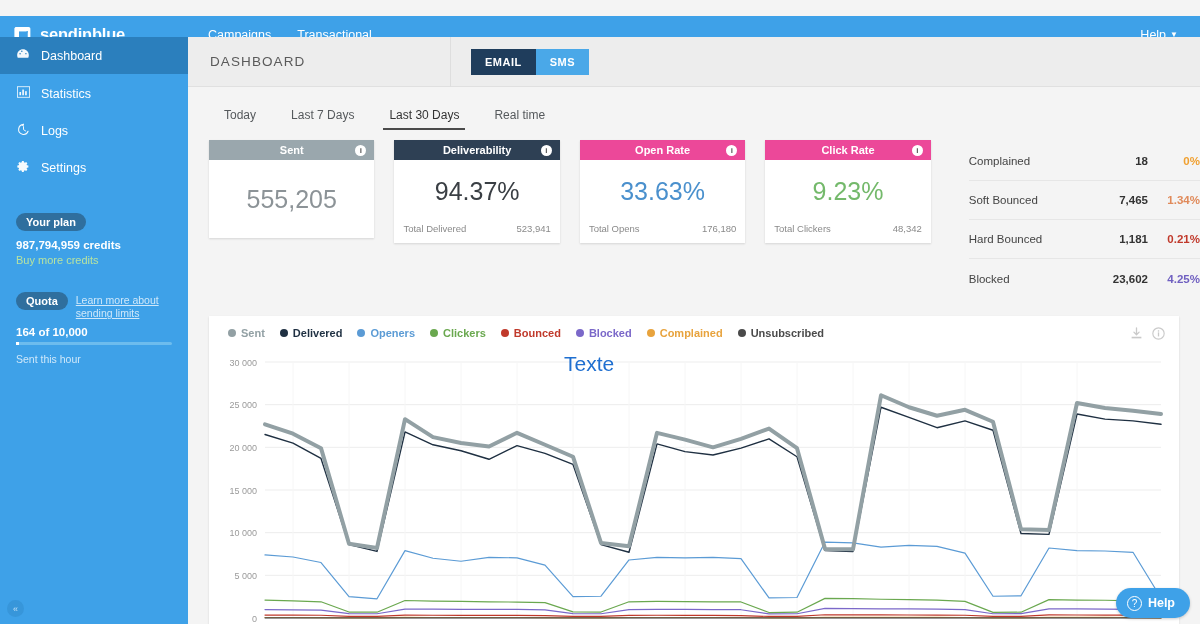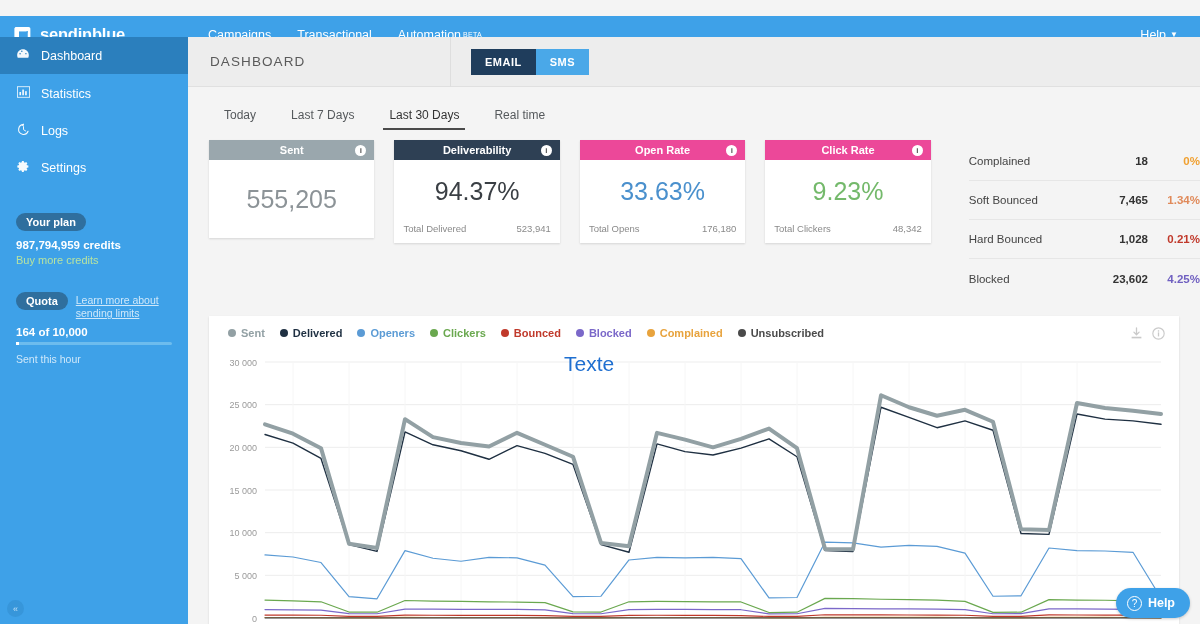--- a/index.html
+++ b/index.html
@@ -205,24 +205,20 @@
       <span class="logo-text">sendinblue</span>
     </div>
 
     <div class="topnav">
       <div class="topnav-item">
         <span>Campaigns</span>
       </div>
       <div class="topnav-item active">
         <span>Transactional</span>
       </div>
-      <div class="topnav-item">
-        <span>Automation</span>
-        <span class="beta-sup">BETA</span>
-      </div>
     </div>
 
     <div class="help-top">
       <span>Help</span>
       <span class="caret-dn">▼</span>
     </div>
   </div>
 
   <div class="sidebar">
     <div class="nav-item active">
@@ -364,21 +360,21 @@
           <span class="stat-num">18</span>
           <span class="stat-pct" style="color:#f0a030">0%</span>
         </div>
         <div class="stat-row">
           <span class="stat-name">Soft Bounced</span>
           <span class="stat-num">7,465</span>
           <span class="stat-pct" style="color:#e08a5a">1.34%</span>
         </div>
         <div class="stat-row">
           <span class="stat-name">Hard Bounced</span>
-          <span class="stat-num">1,028</span>
+          <span class="stat-num">1,181</span>
           <span class="stat-pct" style="color:#c0392b">0.21%</span>
         </div>
         <div class="stat-row">
           <span class="stat-name">Blocked</span>
           <span class="stat-num">23,602</span>
           <span class="stat-pct" style="color:#6f5fc0">4.25%</span>
         </div>
       </div>
     </div>
 

